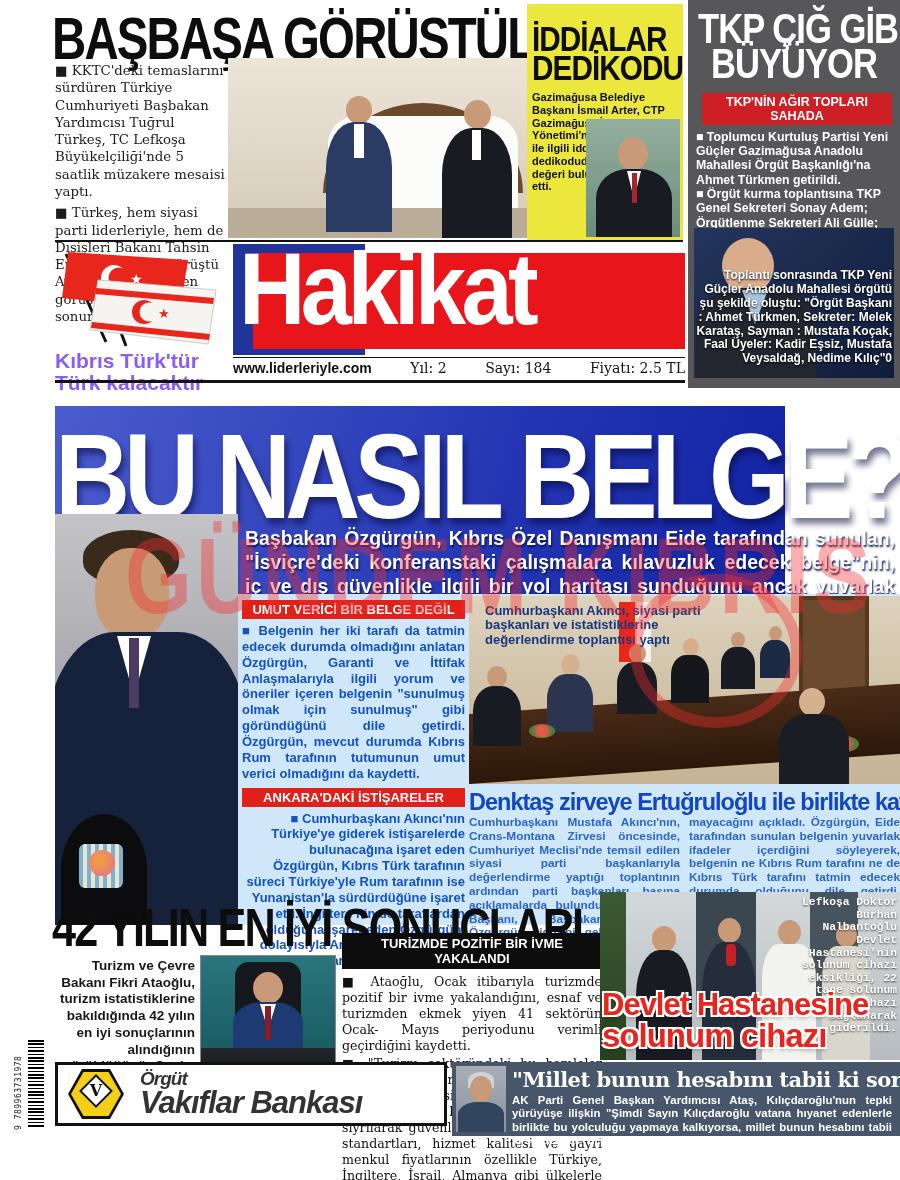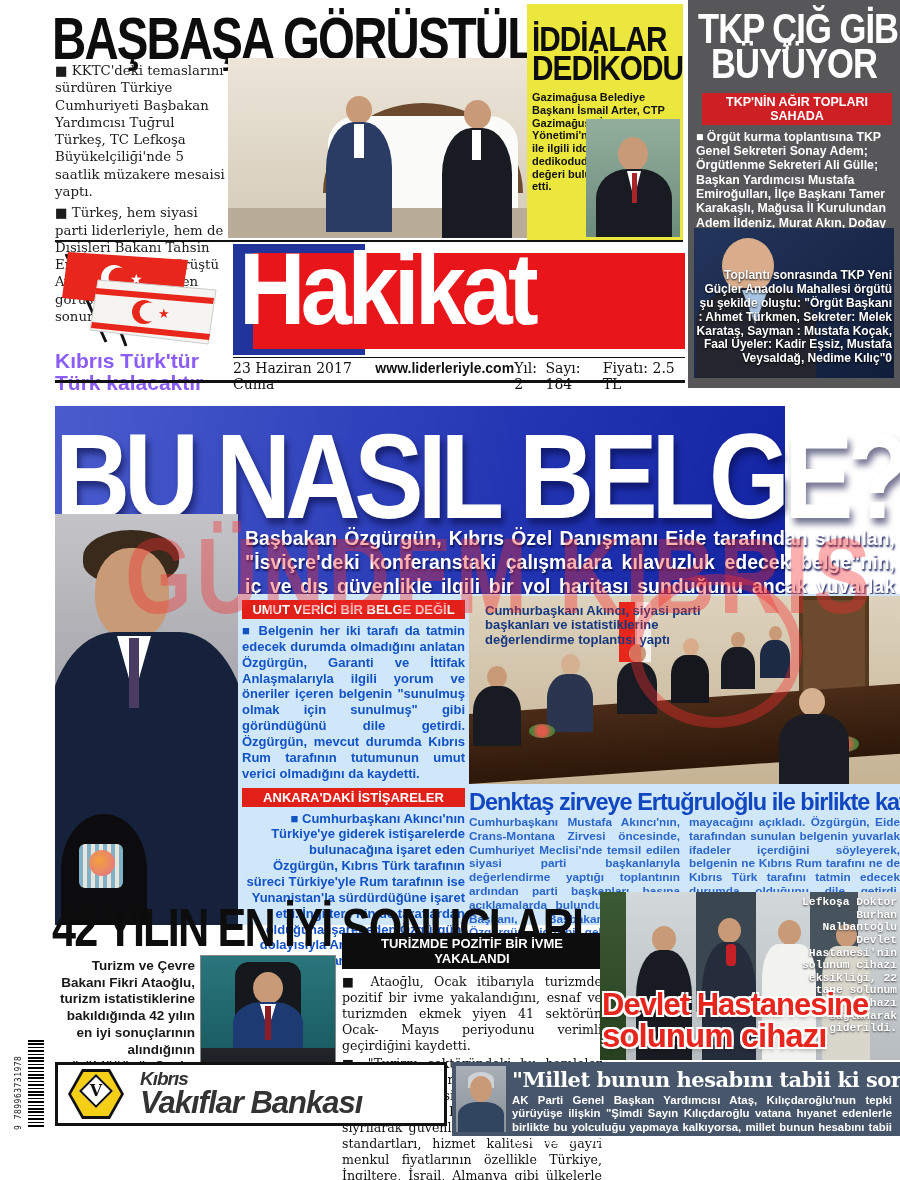--- a/index.html
+++ b/index.html
@@ -157,20 +157,21 @@
     <div class="shirt" style="left:41px;top:52px;width:14px;height:28px;clip-path:polygon(0 0,100% 0,50% 100%);"></div>
     <div style="left:46px;top:54px;width:5px;height:30px;background:#a8252a;"></div>
   </div>
 </div>
 
 <div class="abs tkp">
   <div class="tkp-head">TKP ÇIĞ GİBİ</div>
   <div class="tkp-head">BÜYÜYOR</div>
   <div class="tkp-bar">TKP'NİN AĞIR TOPLARI SAHADA</div>
   <div class="tkp-bul">
+    <p>■ Toplumcu Kurtuluş Partisi Yeni Güçler Gazimağusa Anadolu Mahallesi Örgüt Başkanlığı'na Ahmet Türkmen getirildi.</p>
     <p>■ Örgüt kurma toplantısına TKP Genel Sekreteri Sonay Adem; Örgütlenme Sekreteri Ali Gülle; Başkan Yardımcısı Mustafa Emiroğulları, İlçe Başkanı Tamer Karakaşlı, Mağusa İl Kurulundan Adem İldeniz, Murat Akın, Doğay Çakıcı ve üyeler katıldı.</p>
   </div>
   <div class="ph photo3">
     <div class="head-sk" style="left:28px;top:10px;width:52px;height:56px;background:#d9ad8c;"></div>
     <div style="left:2px;top:60px;width:120px;height:90px;background:#23262e;border-radius:40% 40% 0 0;"></div>
     <div style="left:48px;top:62px;width:26px;height:34px;background:#a8c4e2;clip-path:polygon(0 0,100% 0,50% 100%);"></div>
   </div>
   <div class="tkp-overlay">Toplantı sonrasında TKP Yeni Güçler  Anadolu Mahallesi örgütü şu şekilde oluştu: "Örgüt Başkanı : Ahmet Türkmen, Sekreter: Melek Karataş, Sayman : Mustafa Koçak, Faal Üyeler: Kadir Eşsiz, Mustafa Veysaldağ, Nedime Kılıç"0</div>
 </div>
 
@@ -194,21 +195,20 @@
   <div>Kıbrıs Türk'tür</div>
   <div>Türk kalacaktır</div>
 </div>
 <div class="abs logo">
   <div class="blue"></div>
   <div class="red"></div>
   <div class="txt">Hakikat</div>
 </div>
 <div class="abs rule-thin"></div>
 <div class="abs dateline">
-  <span>23 Haziran 2017 Cuma</span>
   <span class="site">www.liderleriyle.com</span>
   <span>Yıl: 2</span>
   <span>Sayı: 184</span>
   <span>Fiyatı: 2.5 TL</span>
 </div>
 <div class="abs rule-thick"></div>
 
 <div class="abs mainbox">
   <div class="m-head">BU NASIL BELGE?</div>
   <div class="m-sub">Başbakan Özgürgün, Kıbrıs Özel Danışmanı Eide tarafından sunulan, "İsviçre'deki konferanstaki çalışmalara kılavuzluk edecek belge"nin, iç ve dış güvenlikle ilgili bir yol haritası sunduğunu ancak yuvarlak ifadeler içerdiğini anlattı..</div>
@@ -309,21 +309,21 @@
   <div class="num">9 789963731978</div>
 </div>
 
 <div class="abs bank">
   <div class="hex-o">
     <div class="hex-i"></div>
     <div class="hex-c"></div>
     <div class="hex-v">V</div>
   </div>
   <div class="bank-txt">
-    <div class="bank-l1">Kıbrıs</div>
+    <div class="bank-l1">Örgüt</div>
     <div class="bank-l2">Vakıflar Bankası</div>
   </div>
 </div>
 
 <div class="abs quote">
   <div class="ph qphoto">
     <div style="left:12px;top:6px;width:26px;height:16px;background:#cfd2d6;border-radius:50% 50% 0 0;"></div>
     <div class="head-sk" style="left:14px;top:10px;width:22px;height:26px;"></div>
     <div class="suit" style="left:2px;top:36px;width:46px;height:30px;background:#31455f;"></div>
   </div>

